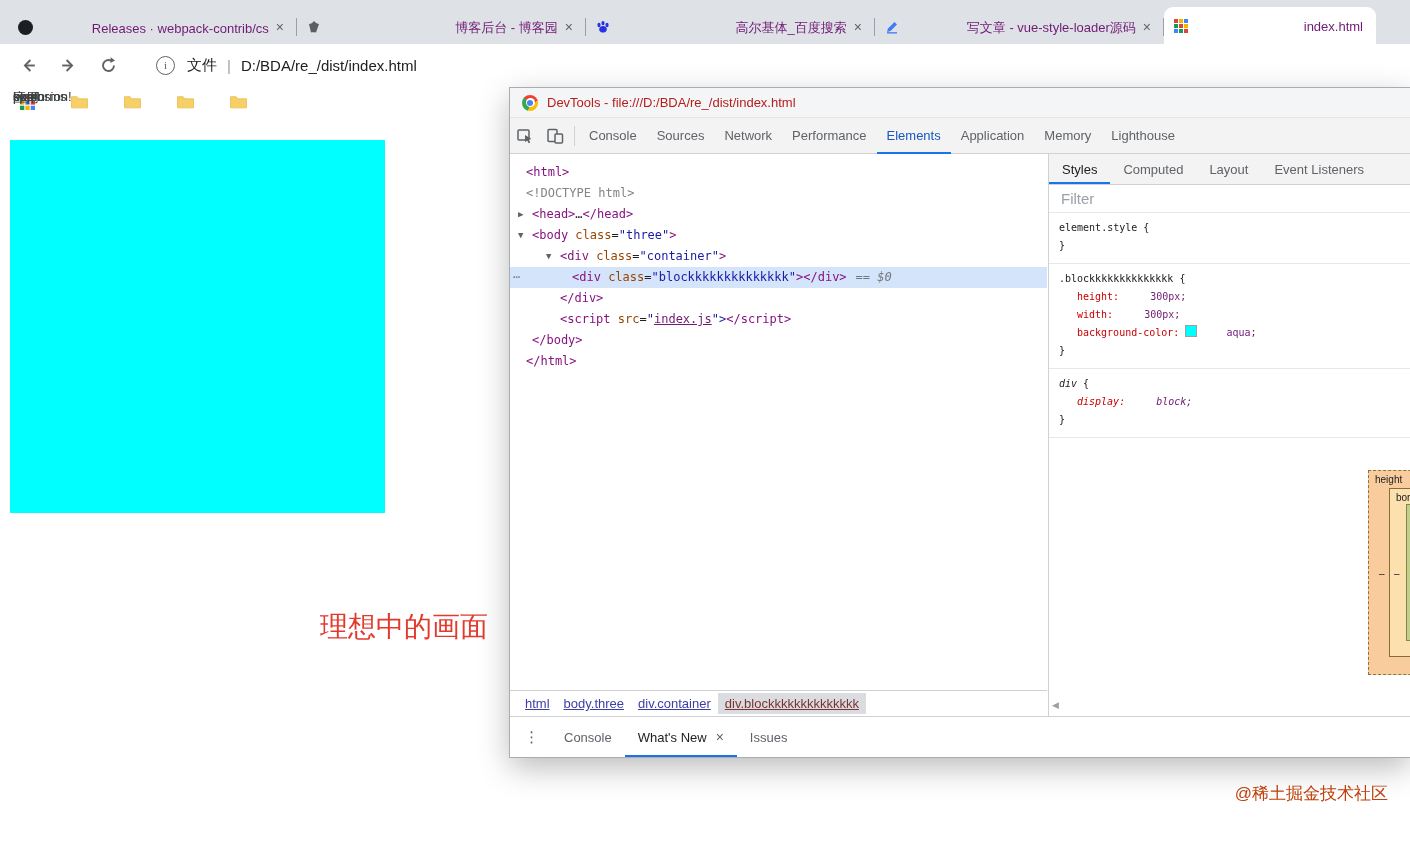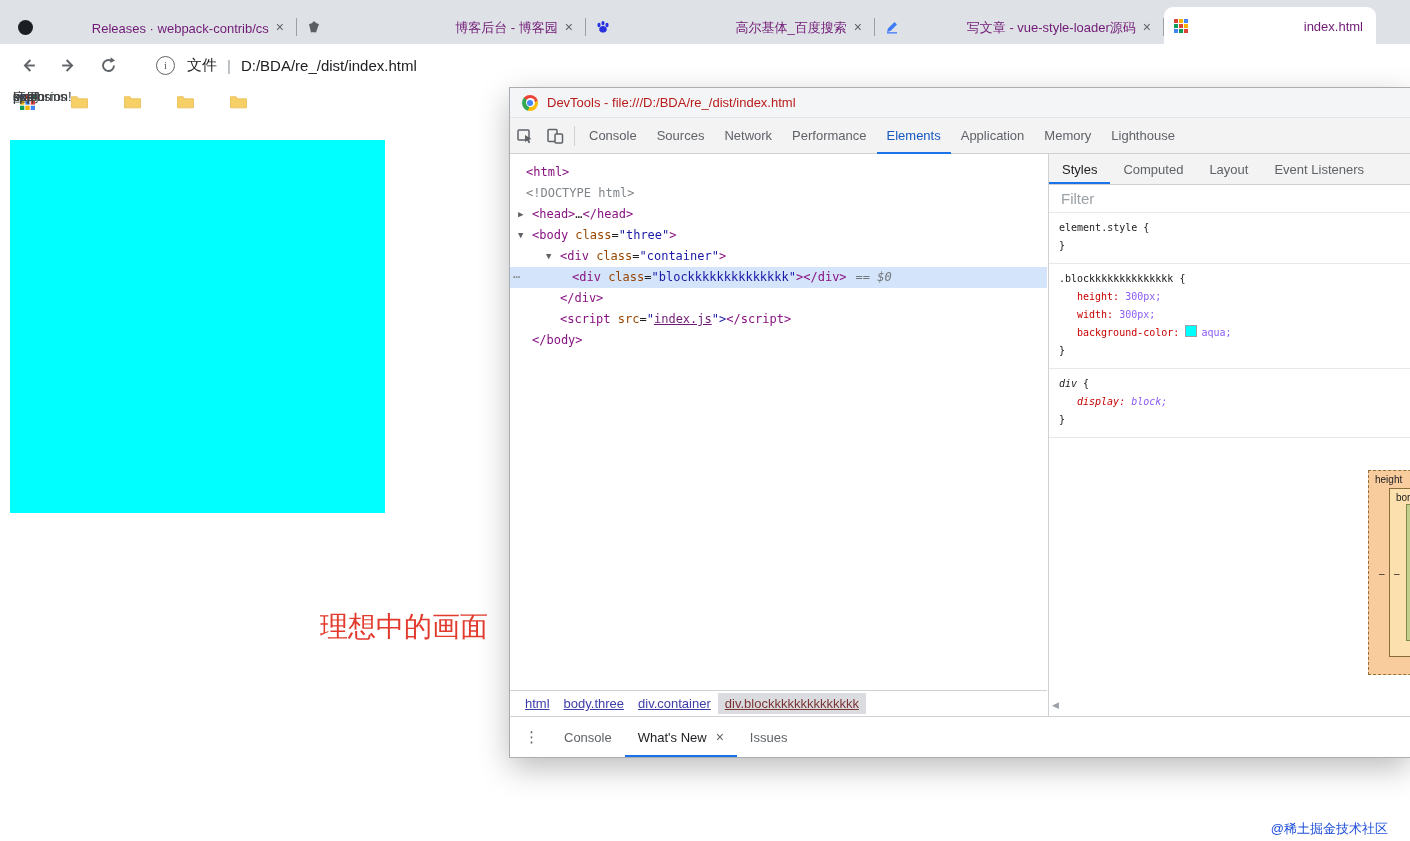--- a/index.html
+++ b/index.html
@@ -32,21 +32,21 @@
 
   
   .bookmarks{position:absolute;left:0;top:86px;width:1410px;height:36px;background:#fff;
              display:flex;align-items:center;padding-left:20px;box-sizing:border-box;}
   .bm-item{display:flex;align-items:center;margin-right:36px;}
   .bm-item .bm-label{font-size:13px;color:#3c4043;margin-left:7px;white-space:nowrap;}
 
   
   .aqua-block{position:absolute;left:10px;top:140px;width:375px;height:373px;background:#00ffff;}
   .ideal-caption{position:absolute;left:320px;top:608px;font-size:28px;color:#e23b2e;}
-  .watermark{position:absolute;right:22px;bottom:3px;font-size:13px;color:#1d4ed8;}
+  .watermark{position:absolute;right:22px;bottom:36px;font-size:17px;color:#c2410c;}
 
   
   .devtools{position:absolute;left:510px;top:88px;width:900px;height:669px;background:#fff;
             box-shadow:0 0 0 1px #a9adb2,0 10px 30px rgba(0,0,0,.28);z-index:10;}
   .dt-titlebar{position:absolute;left:0;top:0;right:0;height:30px;background:#f4f5f6;
                border-bottom:1px solid #e4e5e7;display:flex;align-items:center;padding-left:12px;box-sizing:border-box;}
   .dt-title{font-size:13px;color:#b91c1c;margin-left:9px;}
   .chrome-logo{width:16px;height:16px;border-radius:50%;flex:none;
     background:conic-gradient(from -45deg,#ea4335 0 120deg,#fbbc05 0 240deg,#34a853 0 360deg);
     display:inline-flex;align-items:center;justify-content:center;}
@@ -96,21 +96,21 @@
   .filter-row{height:27px;border-bottom:1px solid #e8e8e8;display:flex;align-items:center;padding-left:10px;}
   .filter-input{border:none;outline:none;font-size:15px;color:#202124;width:300px;
                 font-family:"Liberation Sans",sans-serif;background:transparent;}
   .filter-input::placeholder{color:#9aa0a6;}
   .style-section{padding:6px 10px 8px;border-bottom:1px solid #e8e8e8;
                  font-family:"DejaVu Sans Mono",monospace;font-size:10px;line-height:18px;}
   .sel{color:#202124;}
   .brace{color:#202124;}
   .prop{padding-left:18px;}
   .pname{color:#c80000;}
-  .pval{color:#8b5cf6;}
+  .pval{color:#701a75;margin-left:25px;}
   .it .pname,.it .pval{font-style:italic;}
   .swatch{display:inline-block;width:10px;height:10px;background:#00ffff;border:1px solid #9aa0a6;
           margin:0 4px -1px 0;}
 
   
   .bm{position:absolute;left:319px;top:316px;width:230px;height:205px;font-size:10px;color:#202124;}
   .bm-margin{position:absolute;inset:0;background:#f9cc9d;border:1px dashed #946f3a;box-sizing:border-box;}
   .bm-label{position:absolute;left:6px;top:3px;}
   .bm-border{position:absolute;top:17px;left:20px;right:20px;bottom:17px;background:#fce0ad;
              border:1px solid #8a6a39;box-sizing:border-box;}
@@ -306,20 +306,21 @@
       <div class="dt-tree">
         <div class="t-row i0"><span class="tag">&lt;html&gt;</span></div>
         <div class="t-row i0"><span class="doctype">&lt;!DOCTYPE html&gt;</span></div>
         <div class="t-row i1"><span class="arr">▶</span><span class="tag">&lt;head&gt;</span><span class="plain">…</span><span class="tag">&lt;/head&gt;</span></div>
         <div class="t-row i1"><span class="arr">▼</span><span class="tag">&lt;body</span><span class="attr"> class</span><span class="plain">=</span><span class="val">"three"</span><span class="tag">&gt;</span></div>
         <div class="t-row i2"><span class="arr">▼</span><span class="tag">&lt;div</span><span class="attr"> class</span><span class="plain">=</span><span class="val">"container"</span><span class="tag">&gt;</span></div>
         <div class="t-row i3 sel-row"><span class="gutter">⋯</span><span class="tag">&lt;div</span><span class="attr"> class</span><span class="plain">=</span><span class="val">"blockkkkkkkkkkkkkk"</span><span class="tag">&gt;</span><span class="tag">&lt;/div&gt;</span><span class="hint">== $0</span></div>
         <div class="t-row i2"><span class="tag">&lt;/div&gt;</span></div>
         <div class="t-row i2"><span class="tag">&lt;script</span><span class="attr"> src</span><span class="plain">=</span><span class="val">"</span><span class="link">index.js</span><span class="val">"&gt;</span><span class="tag">&lt;/script&gt;</span></div>
         <div class="t-row i1"><span class="tag">&lt;/body&gt;</span></div>
+        <div class="t-row i0"><span class="tag">&lt;/html&gt;</span></div>
       </div>
 
       <div class="dt-crumbs">
         <span class="crumb">html</span>
         <span class="crumb">body.three</span>
         <span class="crumb">div.container</span>
         <span class="crumb selected">div.blockkkkkkkkkkkkkk</span>
       </div>
 
       <div class="dt-styles">

